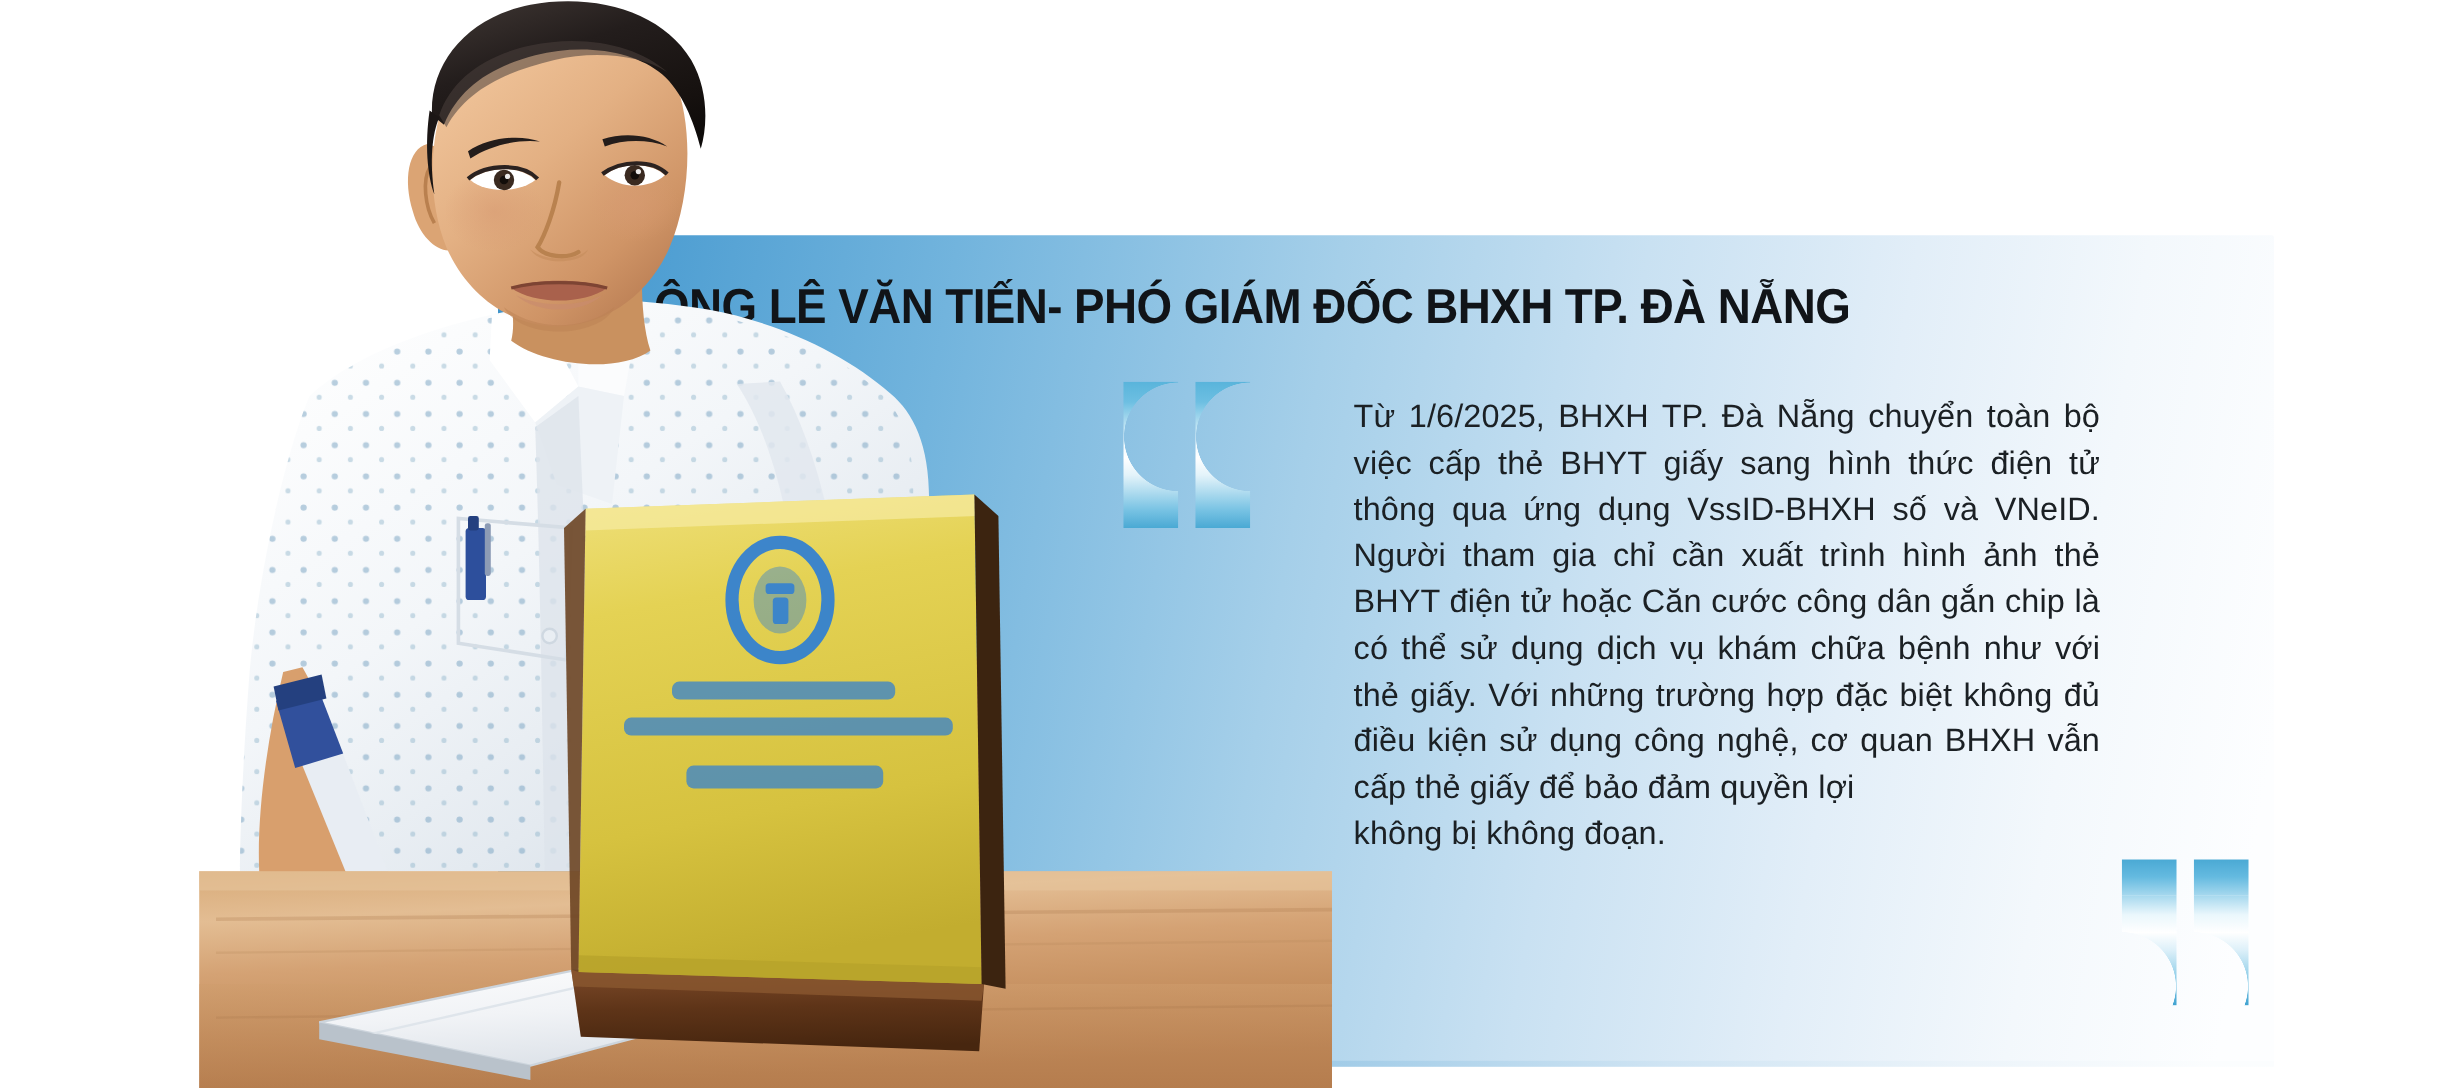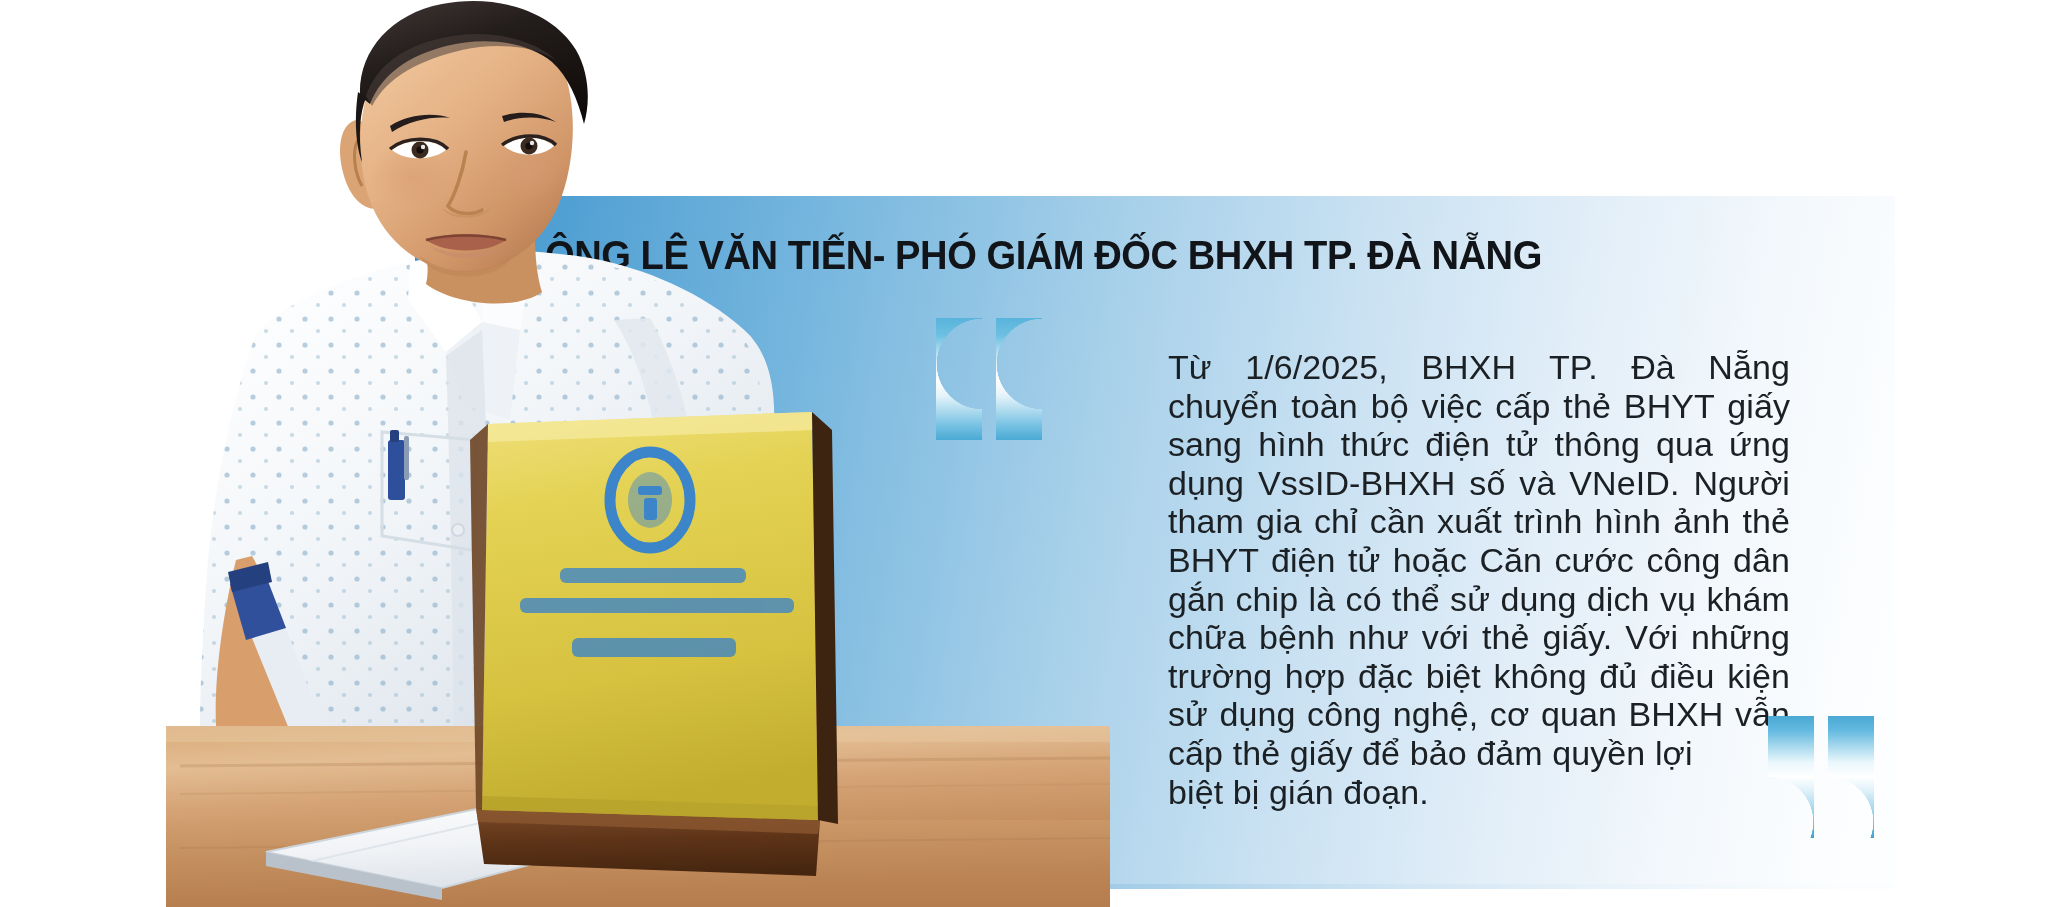--- a/index.html
+++ b/index.html
@@ -25,24 +25,24 @@
   .headline{
     position:absolute;left:545px;top:232px;width:1300px;
     font-weight:bold;font-size:41px;letter-spacing:-0.5px;
     color:#111418;white-space:nowrap;
     font-stretch:condensed;
     transform:scaleX(0.93);transform-origin:left center;
   }
 
   
   .quote-body{
-    position:absolute;left:1128px;top:348px;width:622px;
-    font-size:34px;line-height:38.6px;color:#1b2024;
+    position:absolute;left:1128px;top:328px;width:622px;
+    font-size:27px;line-height:38.6px;color:#1b2024;
     text-align:justify;text-justify:inter-word;
-    font-weight:400;letter-spacing:0.1px;margin-left:40px;
+    font-weight:400;letter-spacing:0.1px;
   }
   .quote-body p{margin:0;}
   .quote-body p:last-child{text-align:left;}
 
   
   .qmark{position:absolute;display:flex;gap:14px;}
   .qmark span{display:block;position:relative;overflow:hidden;}
   .qmark.open{left:936px;top:318px;}
   .qmark.open span{
     width:46px;height:122px;
@@ -88,21 +88,21 @@
 
   <div class="headline">ÔNG LÊ VĂN TIẾN- PHÓ GIÁM ĐỐC BHXH TP. ĐÀ NẴNG</div>
 
   <div class="qmark open">
     <span></span>
     <span></span>
   </div>
 
   <div class="quote-body">
     <p>Từ 1/6/2025, BHXH TP. Đà Nẵng chuyển toàn bộ việc cấp thẻ BHYT giấy sang hình thức điện tử thông qua ứng dụng VssID-BHXH số và VNeID. Người tham gia chỉ cần xuất trình hình ảnh thẻ BHYT điện tử hoặc Căn cước công dân gắn chip là có thể sử dụng dịch vụ khám chữa bệnh như với thẻ giấy. Với những trường hợp đặc biệt không đủ điều kiện sử dụng công nghệ, cơ quan BHXH vẫn cấp thẻ giấy để bảo đảm quyền lợi</p>
-    <p>biệt bị gián đoạn.</p>
+    <p>không bị không đoạn.</p>
   </div>
 
   <div class="qmark close">
     <span></span>
     <span></span>
   </div>
 
   <div class="photo">
     <svg viewBox="0 0 1020 907" preserveAspectRatio="none">
       <defs>

